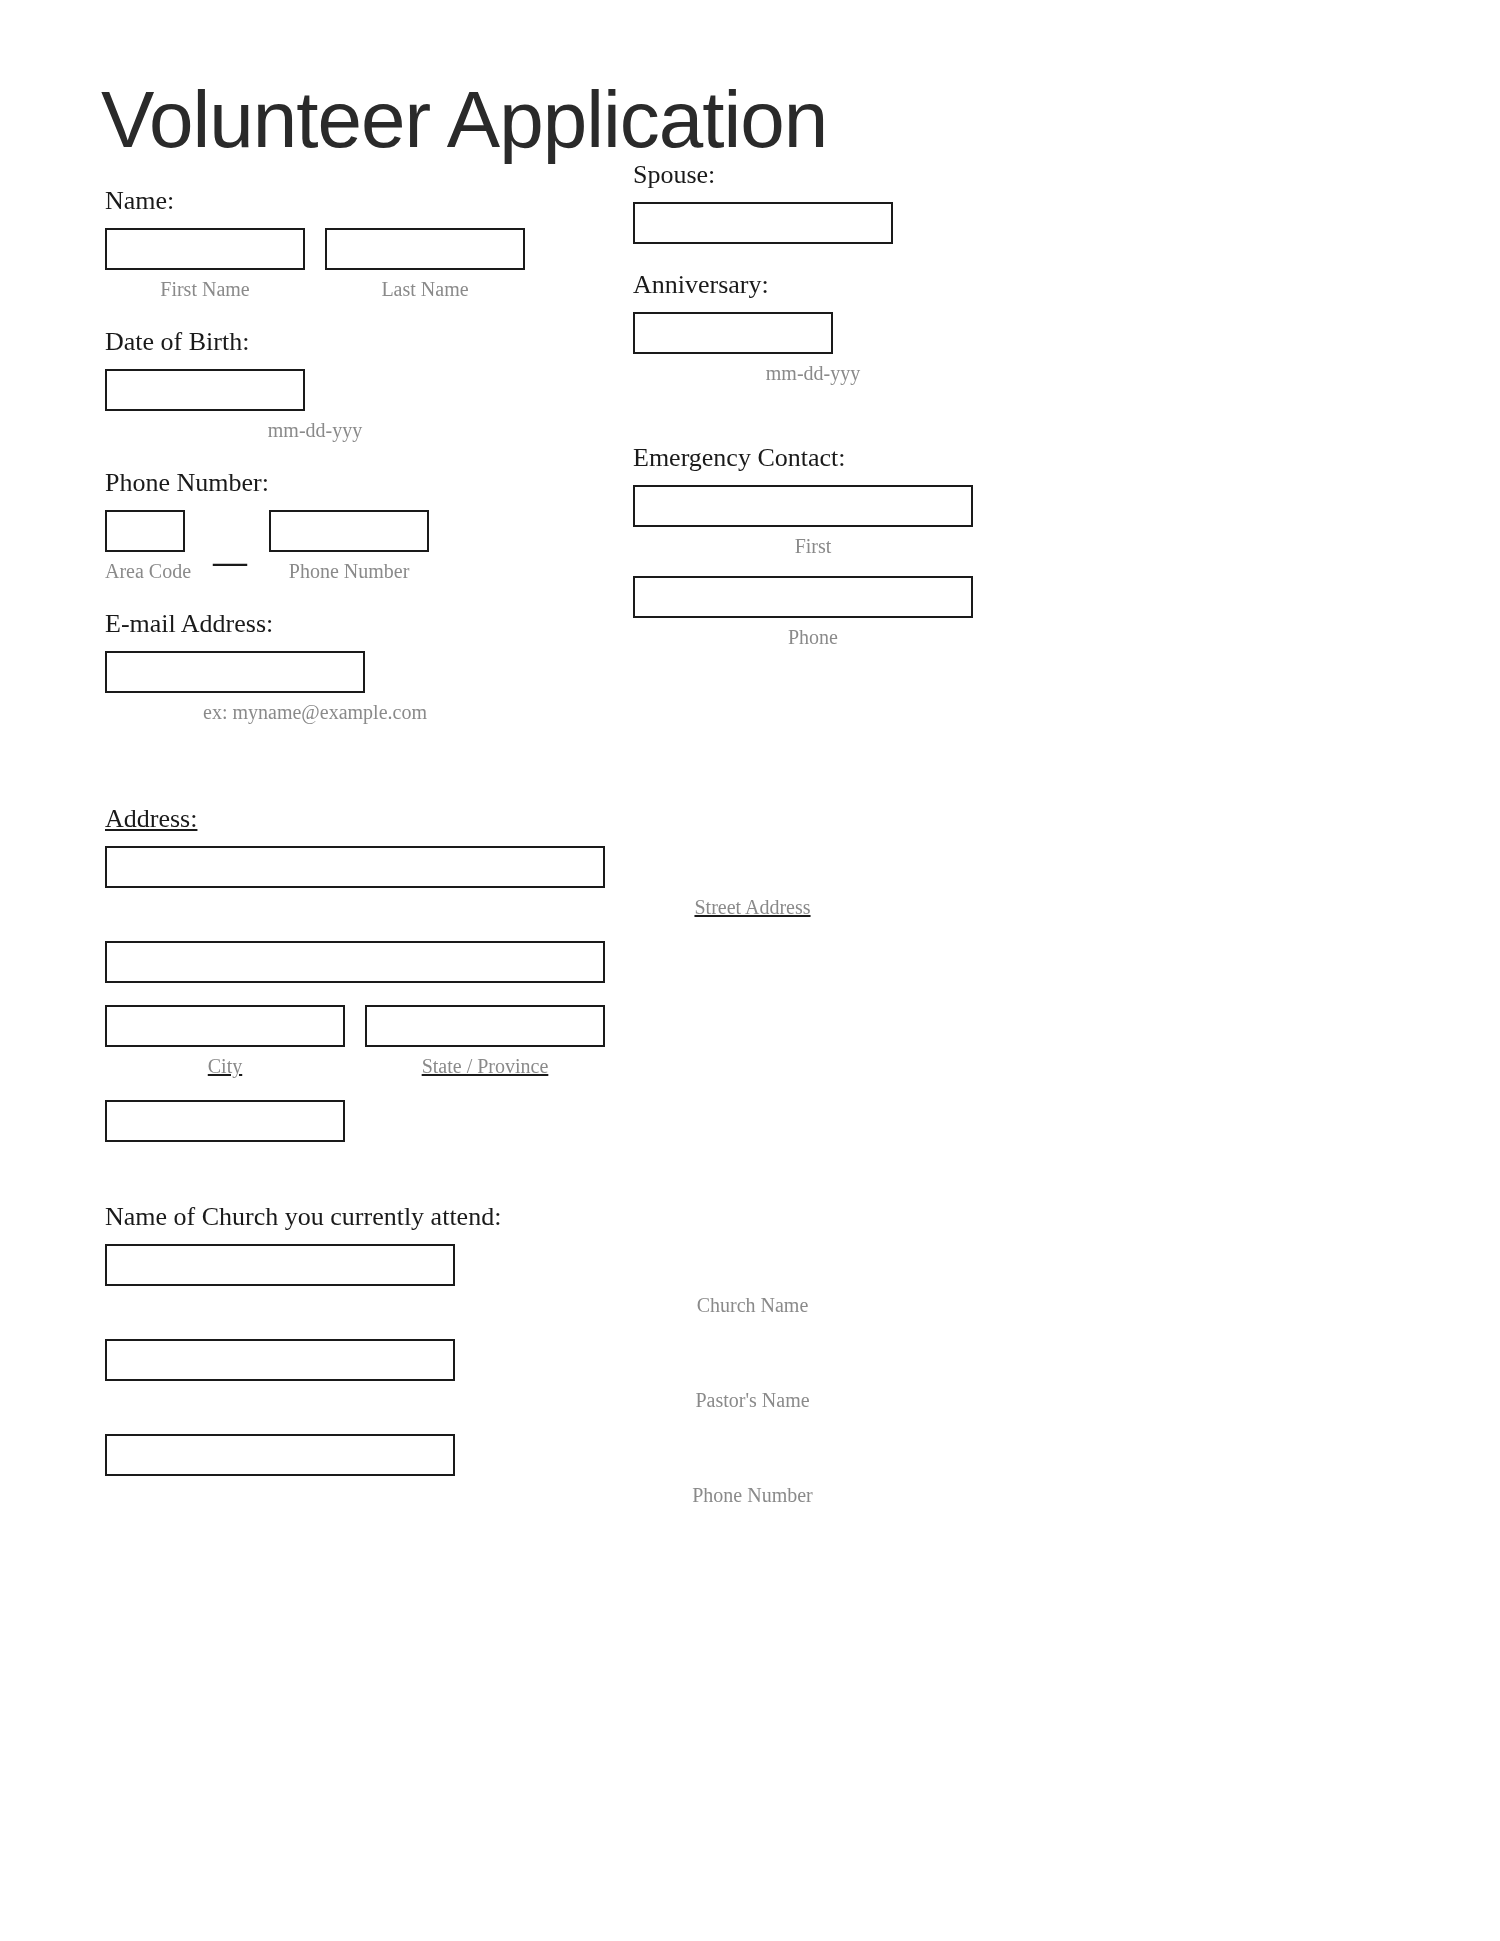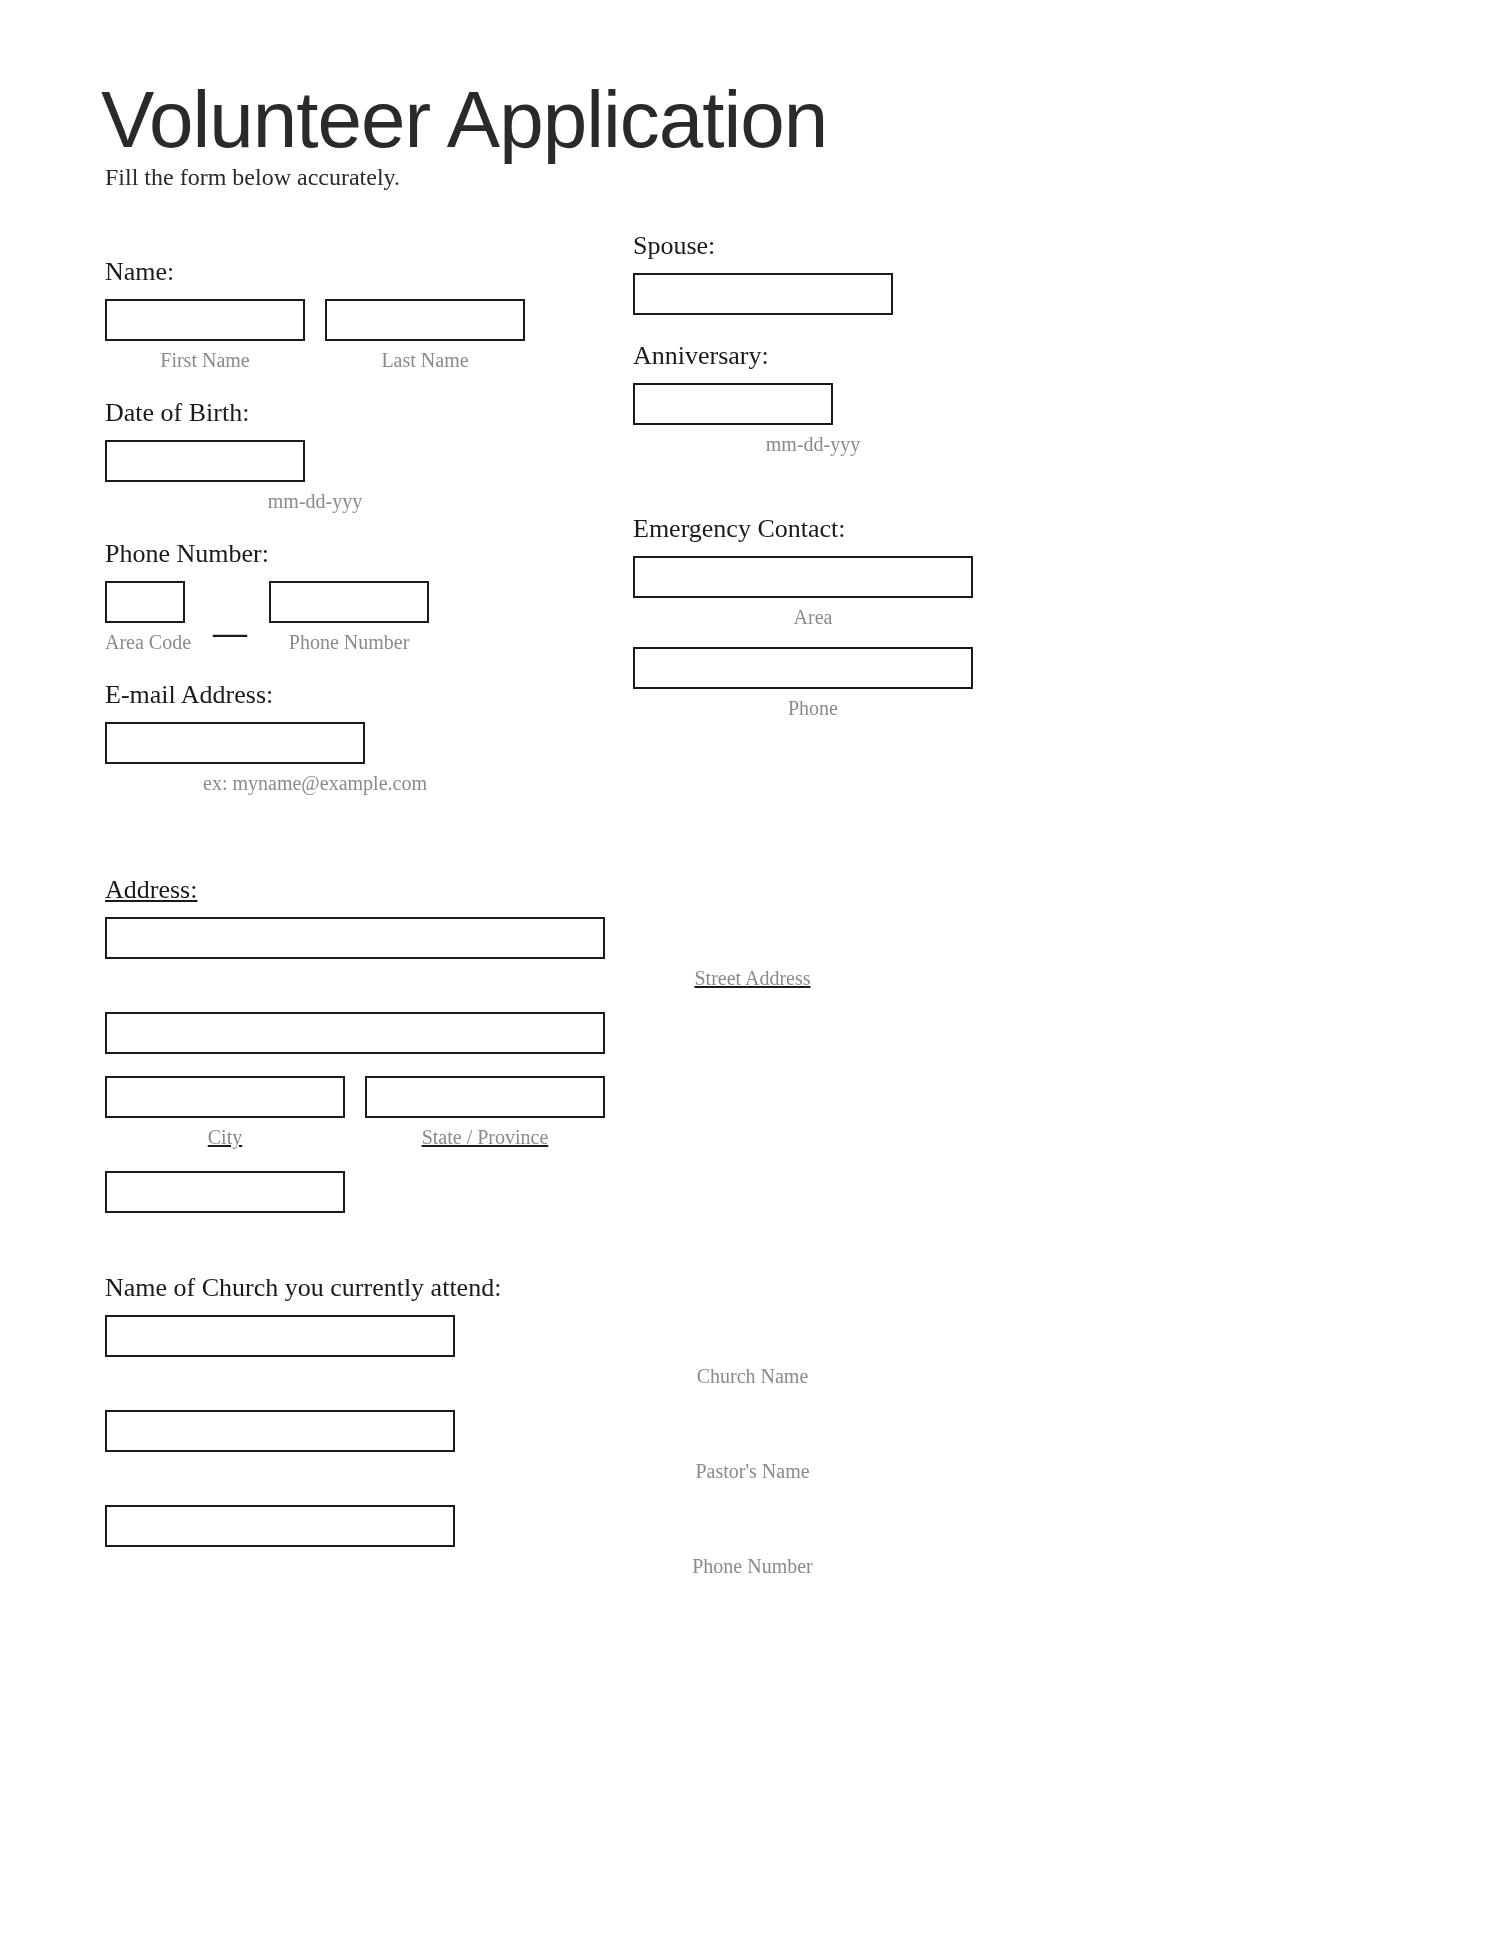--- a/index.html
+++ b/index.html
@@ -96,21 +96,20 @@
 
   .church-block { margin-top: 60px; }
   .w-church { width: 350px; }
 </style>
 </head>
 <body>
 
 <div class="page">
 
   <h1 class="title">Volunteer Application</h1>
-  <div class="subtitle">Fill the form below accurately.</div>
 
   <div class="two-col">
 
     <div class="col col-left">
 
       <div class="section-label">Name:</div>
       <div class="row">
         <div class="field">
           <input class="input w-first" type="text" style="">
           <div class="hint">First Name</div>
@@ -157,21 +156,21 @@
 
       <div class="section-label">Anniversary:</div>
       <div class="field">
         <input class="input w-anniv" type="text" style="">
         <div class="hint">mm-dd-yyy</div>
       </div>
 
       <div class="section-label" style="margin-top:58px">Emergency Contact:</div>
       <div class="field" style="margin-bottom:18px">
         <input class="input w-ecname" type="text" style="">
-        <div class="hint">Area</div>
+        <div class="hint">First</div>
       </div>
       <div class="field">
         <input class="input w-ecphone" type="text" style="">
         <div class="hint">Phone</div>
       </div>
 
     </div>
   </div>
 
   <div class="address-block">

